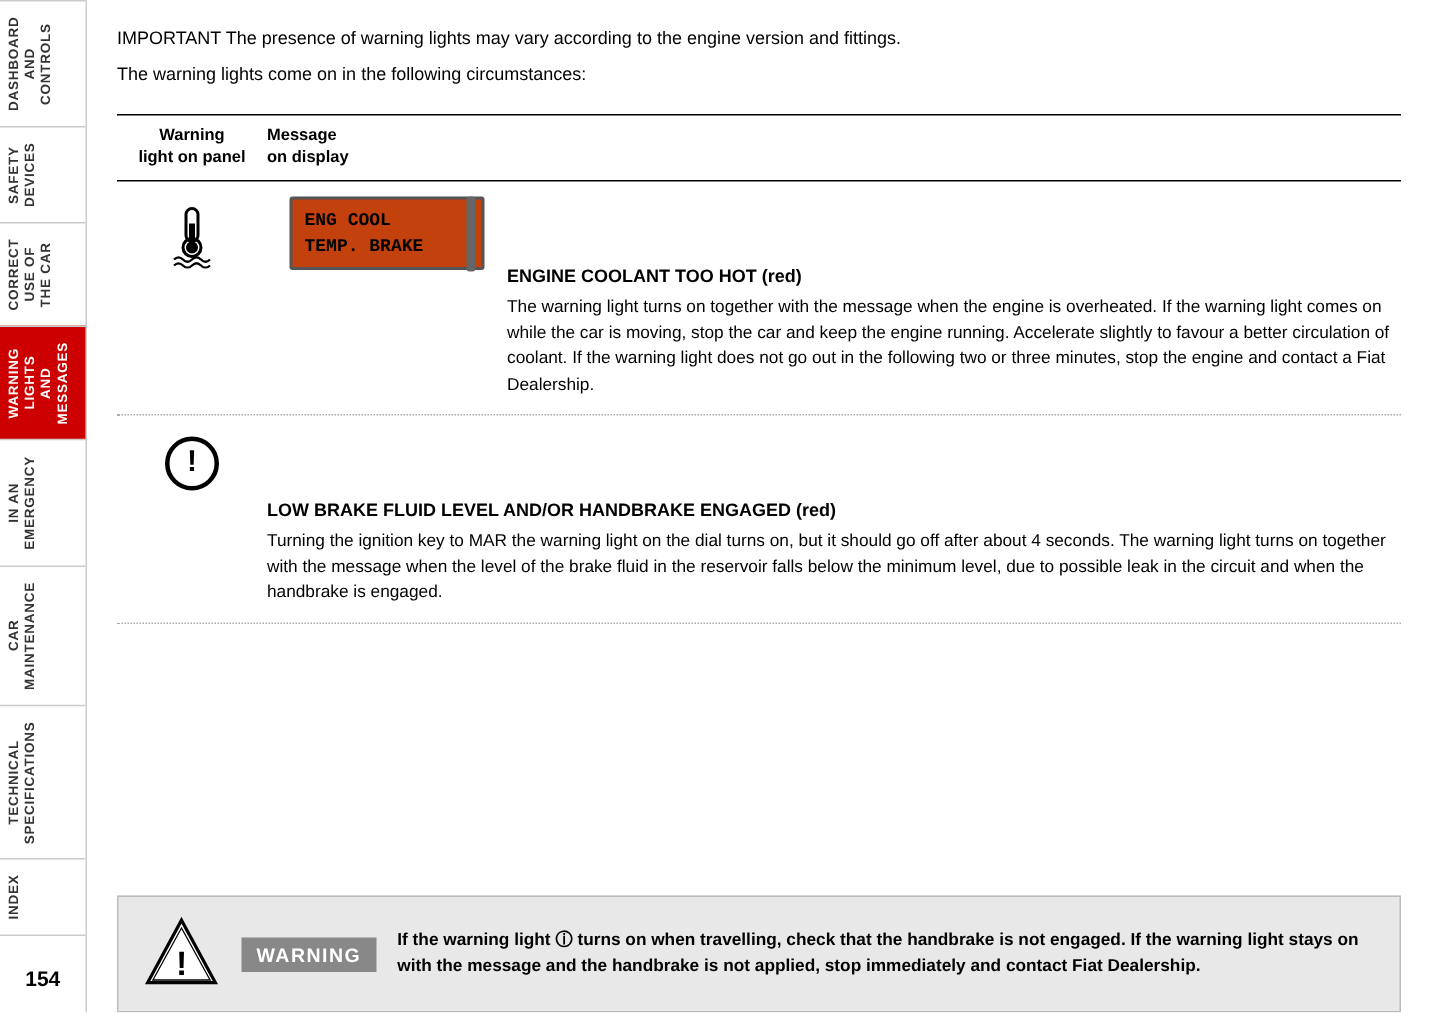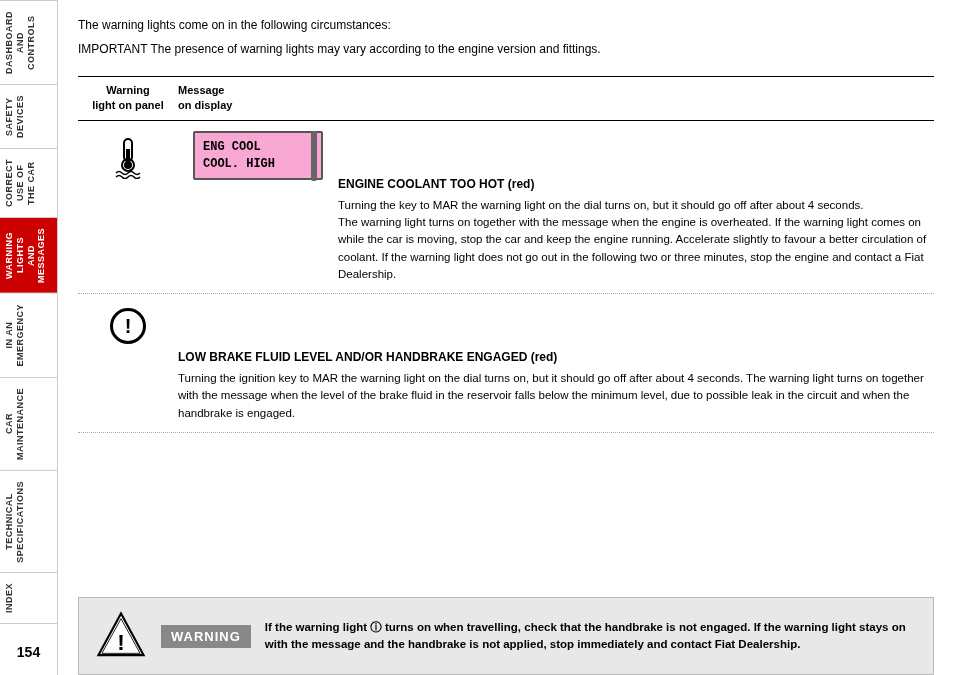--- a/index.html
+++ b/index.html
@@ -120,21 +120,21 @@
       margin-top: 44px;
     }
     .row-desc-cell .entry-title {
       font-weight: bold;
       font-size: 12px;
       margin-bottom: 4px;
     }
 
     
     .lcd-display {
-      background: #f9a8d4;
+      background: #c2410c;
       border: 2px solid #555;
       border-radius: 2px;
       padding: 6px 8px;
       font-family: 'Courier New', monospace;
       font-size: 12px;
       font-weight: bold;
       color: #000;
       text-align: left;
       line-height: 1.4;
       width: 130px;
@@ -206,22 +206,22 @@
   <div class="sidebar-item active">WARNING LIGHTS AND MESSAGES</div>
   <div class="sidebar-item">IN AN EMERGENCY</div>
   <div class="sidebar-item">CAR MAINTENANCE</div>
   <div class="sidebar-item">TECHNICAL SPECIFICATIONS</div>
   <div class="sidebar-item">INDEX</div>
   <div class="page-number">154</div>
 </div>
 
 <div class="main-content">
 
+  <p class="important-text">IMPORTANT  The presence of warning lights may vary according to the engine version and fittings.</p>
   <p class="important-text">The warning lights come on in the following circumstances:</p>
-  <p class="important-text">IMPORTANT  The presence of warning lights may vary according to the engine version and fittings.</p>
 
   <div class="table-header">
     <div class="col-icon">Warning<br>light on panel</div>
     <div class="col-display">Message<br>on display</div>
     <div class="col-desc"></div>
   </div>
 
   <div class="table-row">
     <div class="row-icon-cell">
 
@@ -234,26 +234,25 @@
         <rect x="20" y="14" width="4" height="14" fill="#000"></rect>
         <circle cx="22" cy="30" r="4" fill="#000"></circle>
 
         <path d="M10 38 Q13 35 16 38 Q19 41 22 38 Q25 35 28 38 Q31 41 34 38" fill="none" stroke="#000" stroke-width="1.5"></path>
         <path d="M10 42 Q13 39 16 42 Q19 45 22 42 Q25 39 28 42 Q31 45 34 42" fill="none" stroke="#000" stroke-width="1.5"></path>
       </svg>
     </div>
     <div class="row-display-cell">
       <div class="lcd-display">
         <div>ENG COOL</div>
-        <div>COOL. HIGH</div>
+        <div>TEMP. BRAKE</div>
       </div>
     </div>
     <div class="row-desc-cell">
       <div class="entry-title">ENGINE COOLANT TOO HOT (red)</div>
-      <p>Turning the key to MAR the warning light on the dial turns on, but it should go off after about 4 seconds.</p>
       <p>The warning light turns on together with the message when the engine is overheated. If the warning light comes on while the car is moving, stop the car and keep the engine running. Accelerate slightly to favour a better circulation of coolant. If the warning light does not go out in the following two or three minutes, stop the engine and contact a Fiat Dealership.</p>
     </div>
   </div>
 
   <div class="table-row">
     <div class="row-icon-cell">
       <div class="brake-icon">!</div>
     </div>
     <div class="row-desc-cell">
       <div class="entry-title">LOW BRAKE FLUID LEVEL AND/OR HANDBRAKE ENGAGED (red)</div>

